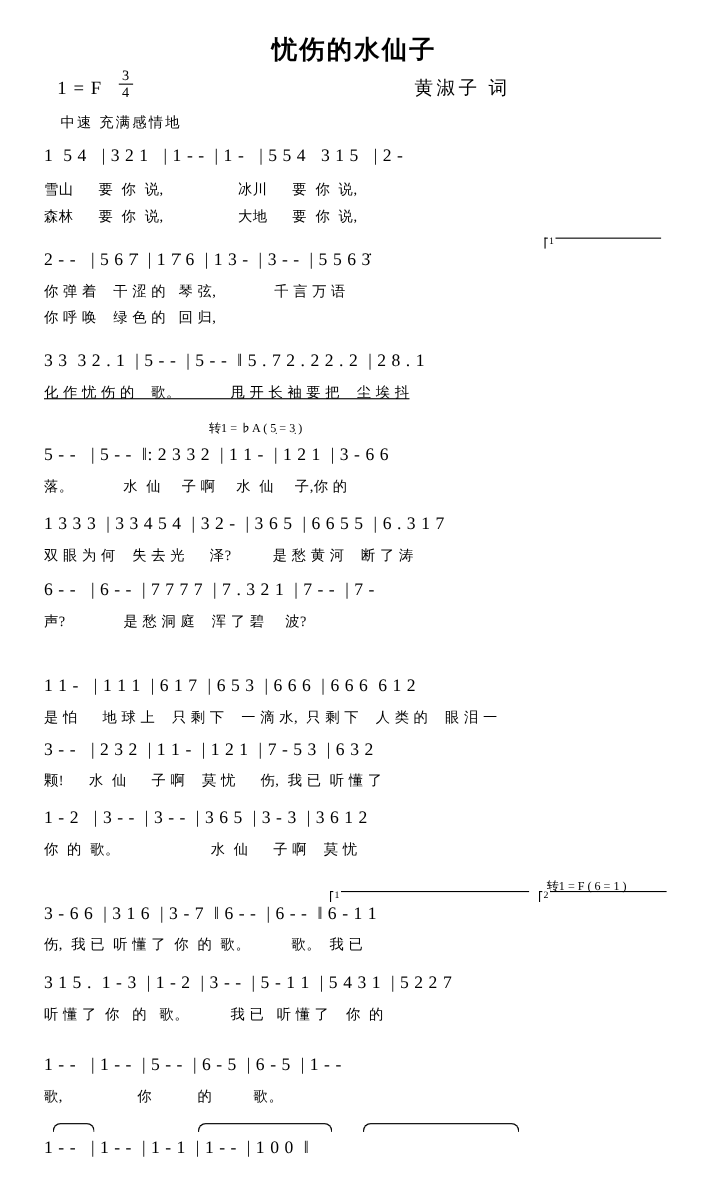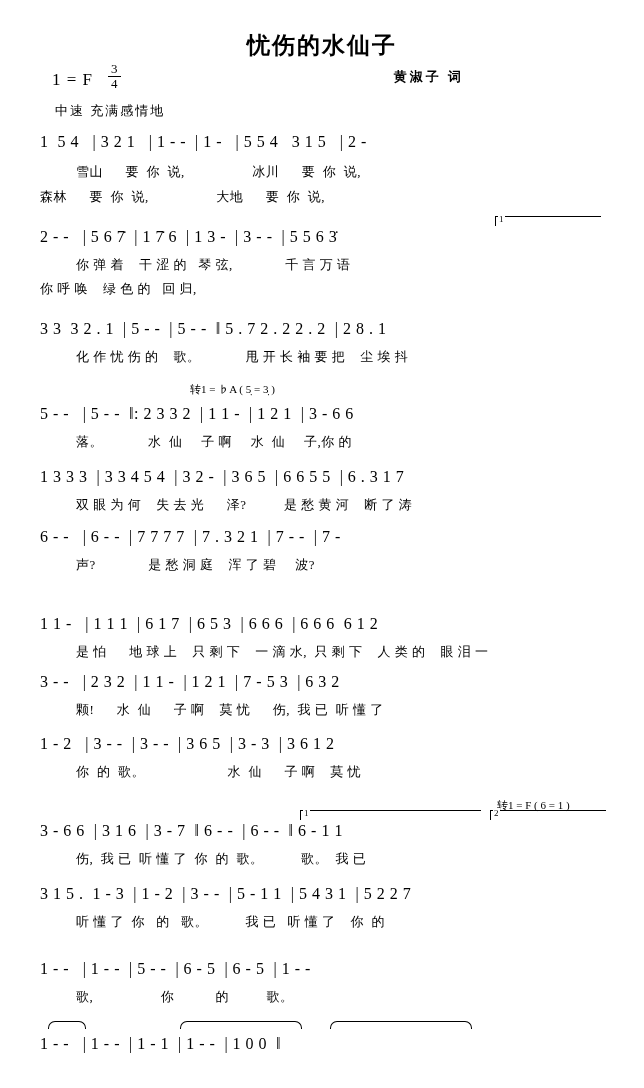--- a/index.html
+++ b/index.html
@@ -28,23 +28,23 @@
     text-align: center;
     font-size: 23px;
     font-weight: bold;
     letter-spacing: 2px;
     font-family: "Liberation Serif", serif;
   }
   .lyricist {
     position: absolute;
     top: 68px;
     right: 72px;
-    font-size: 13px;
+    font-size: 17px;
     letter-spacing: 3px;
-    font-weight: bold;
+    font-weight: normal;
   }
   .meta-key {
     position: absolute;
     top: 70px;
     left: 52px;
     font-size: 17px;
     letter-spacing: 1px;
     font-family: Liberation Serif, serif;
   }
   .meta-time {
@@ -87,21 +87,20 @@
     white-space: pre;
     letter-spacing: 0.5px;
   }
   .lyric {
     position: absolute;
     left: 40px;
     right: 28px;
     font-size: 13px;
     white-space: pre;
     letter-spacing: 0.5px;
-    margin-left: 36px;
   }
   .lyric2 {
     position: absolute;
     left: 40px;
     right: 28px;
     font-size: 13px;
     white-space: pre;
     letter-spacing: 0.5px;
   }
   .modnote {
@@ -157,21 +156,21 @@
     <div class="ending" style="left:495px; top:-12px; width:105px;">
       <span>1</span>
     </div>
     <div class="notes" style="top:0;">2 - -   | 5 6 7̇  | 1 7̇ 6  | 1 3 -  | 3 - -  | 5 5 6 3̇</div>
     <div class="lyric" style="top:28px;">你 弹 着    干 涩 的   琴 弦,              千 言 万 语</div>
     <div class="lyric2" style="top:52px;">你 呼 唤    绿 色 的   回 归,</div>
   </div>
 
   <div class="line" style="top:320px;">
     <div class="notes" style="top:0;">3 3  3 2 . 1  | 5 - -  | 5 - -  ‖ 5 . 7 2 . 2 2 . 2  | 2 8 . 1</div>
-    <div class="lyric" style="top:28px;">化 作 忧 伤 的    歌。            甩 开 长 袖 要 把    尘 埃 抖</div>
+    <div class="lyric" style="top:28px;text-decoration:underline;">化 作 忧 伤 的    歌。            甩 开 长 袖 要 把    尘 埃 抖</div>
   </div>
 
   <div class="modnote" style="top:382px; left:190px;">转1 = ♭A ( 5̣ = 3̣ )</div>
 
   <div class="line" style="top:405px;">
     <div class="notes" style="top:0;">5 - -   | 5 - -  ‖: 2 3 3 2  | 1 1 -  | 1 2 1  | 3 - 6 6</div>
     <div class="lyric" style="top:28px;">落。            水  仙     子 啊     水  仙     子,你 的</div>
   </div>
 
   <div class="line" style="top:468px;">

